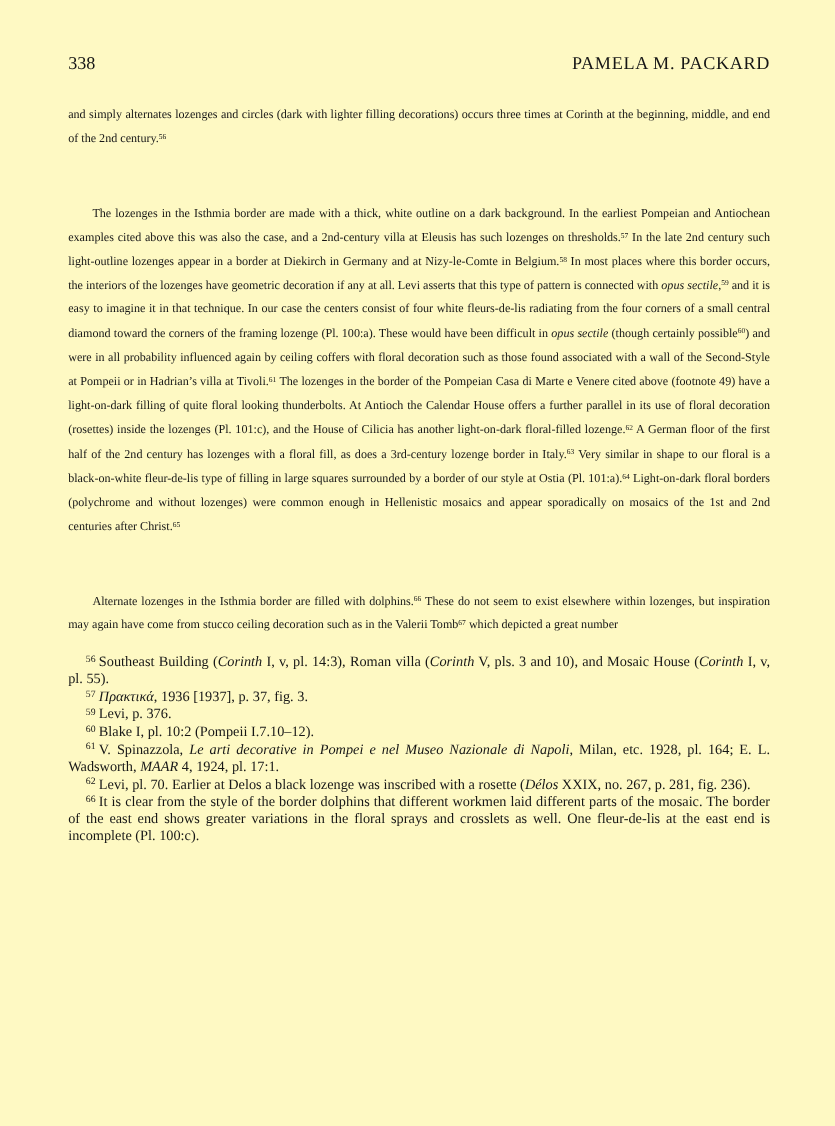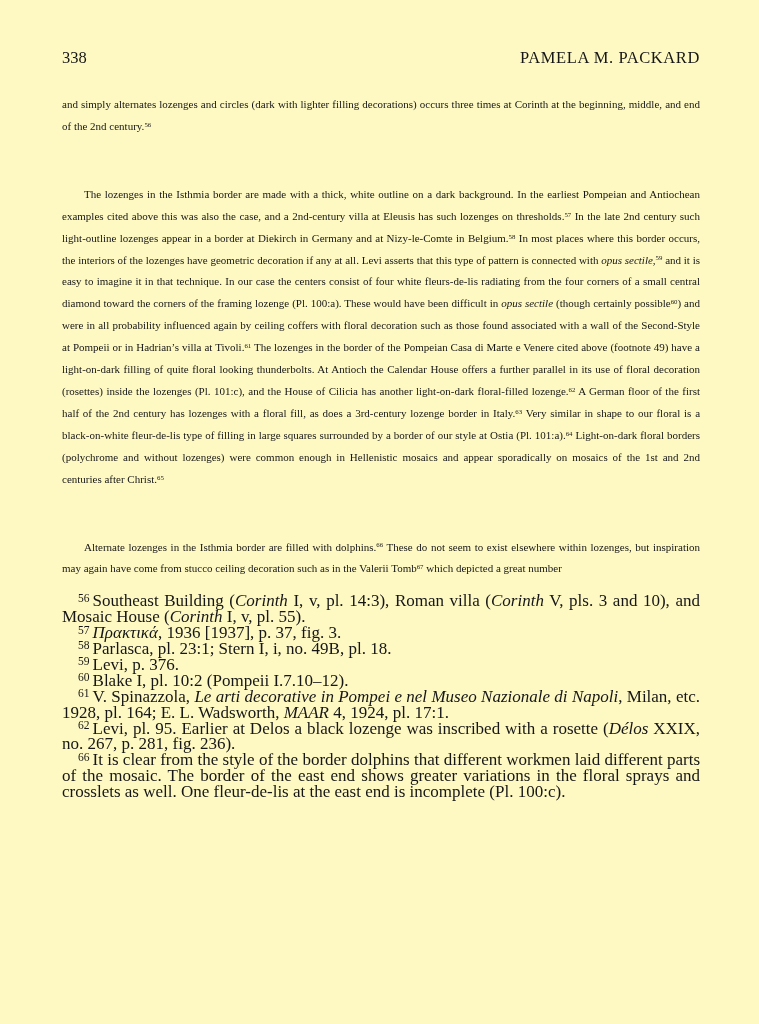--- a/index.html
+++ b/index.html
@@ -50,21 +50,21 @@
   }
   .body-text p.para {
     margin: 0;
   }
   .body-text p.para.indent {
     text-indent: 22px;
     margin-top: 46px;
   }
   .footnotes {
     margin-top: 13px;
-    font-size: 17px;
+    font-size: 13px;
     line-height: 15.9px;
     text-align: justify;
   }
   .footnotes p.footnote {
     margin: 0;
     text-indent: 16px;
   }
   sup.fn-ref {
     font-size: 62%;
     line-height: 0;
@@ -95,21 +95,20 @@
       <span class="running-title">PAMELA M. PACKARD</span>
     </div>
     <div class="body-text" id="body-paragraphs">
         <p class="para"><span>and simply alternates lozenges and circles (dark with lighter filling decorations) occurs three times at Corinth at the beginning, middle, and end of the 2nd century.</span><sup class="fn-ref">56</sup></p>
         <p class="para indent"><span>The lozenges in the Isthmia border are made with a thick, white outline on a dark background. In the earliest Pompeian and Antiochean examples cited above this was also the case, and a 2nd-century villa at Eleusis has such lozenges on thresholds.</span><sup class="fn-ref">57</sup><span> In the late 2nd century such light-outline lozenges appear in a border at Diekirch in Germany and at Nizy-le-Comte in Belgium.</span><sup class="fn-ref">58</sup><span> In most places where this border occurs, the interiors of the lozenges have geometric decoration if any at all. Levi asserts that this type of pattern is connected with </span><i>opus sectile</i><span>,</span><sup class="fn-ref">59</sup><span> and it is easy to imagine it in that technique. In our case the centers consist of four white fleurs-de-lis radiating from the four corners of a small central diamond toward the corners of the framing lozenge (Pl. 100:a). These would have been difficult in </span><i>opus sectile</i><span> (though certainly possible</span><sup class="fn-ref">60</sup><span>) and were in all probability influenced again by ceiling coffers with floral decoration such as those found associated with a wall of the Second-Style at Pompeii or in Hadrian’s villa at Tivoli.</span><sup class="fn-ref">61</sup><span> The lozenges in the border of the Pompeian Casa di Marte e Venere cited above (footnote 49) have a light-on-dark filling of quite floral looking thunderbolts. At Antioch the Calendar House offers a further parallel in its use of floral decoration (rosettes) inside the lozenges (Pl. 101:c), and the House of Cilicia has another light-on-dark floral-filled lozenge.</span><sup class="fn-ref">62</sup><span> A German floor of the first half of the 2nd century has lozenges with a floral fill, as does a 3rd-century lozenge border in Italy.</span><sup class="fn-ref">63</sup><span> Very similar in shape to our floral is a black-on-white fleur-de-lis type of filling in large squares surrounded by a border of our style at Ostia (Pl. 101:a).</span><sup class="fn-ref">64</sup><span> Light-on-dark floral borders (polychrome and without lozenges) were common enough in Hellenistic mosaics and appear sporadically on mosaics of the 1st and 2nd centuries after Christ.</span><sup class="fn-ref">65</sup></p>
         <p class="para indent"><span>Alternate lozenges in the Isthmia border are filled with dolphins.</span><sup class="fn-ref">66</sup><span> These do not seem to exist elsewhere within lozenges, but inspiration may again have come from stucco ceiling decoration such as in the Valerii Tomb</span><sup class="fn-ref">67</sup><span> which depicted a great number</span></p>
       </div>
     <div class="footnotes" id="footnotes-list">
         <p class="footnote"><sup class="fn-num">56</sup><span>Southeast Building (</span><i>Corinth</i><span> I, v, pl. 14:3), Roman villa (</span><i>Corinth</i><span> V, pls. 3 and 10), and Mosaic House (</span><i>Corinth</i><span> I, v, pl. 55).</span></p>
         <p class="footnote"><sup class="fn-num">57</sup><i>Πρακτικά</i><span>, 1936 [1937], p. 37, fig. 3.</span></p>
-        <p class="footnote"><sup class="fn-num">58</sup><span>Parlasca, pl. 23:1; Stern I, i, no. 49B, pl. 18.</span></p>
         <p class="footnote"><sup class="fn-num">59</sup><span>Levi, p. 376.</span></p>
         <p class="footnote"><sup class="fn-num">60</sup><span>Blake I, pl. 10:2 (Pompeii I.7.10–12).</span></p>
         <p class="footnote"><sup class="fn-num">61</sup><span>V. Spinazzola, </span><i>Le arti decorative in Pompei e nel Museo Nazionale di Napoli</i><span>, Milan, etc. 1928, pl. 164; E. L. Wadsworth, </span><i>MAAR</i><span> 4, 1924, pl. 17:1.</span></p>
-        <p class="footnote"><sup class="fn-num">62</sup><span>Levi, pl. 95. Earlier at Delos a black lozenge was inscribed with a rosette (</span><i>Délos</i><span> XXIX, no. 267, p. 281, fig. 236).</span></p>
+        <p class="footnote"><sup class="fn-num">62</sup><span>Levi, pl. 70. Earlier at Delos a black lozenge was inscribed with a rosette (</span><i>Délos</i><span> XXIX, no. 267, p. 281, fig. 236).</span></p>
         <p class="footnote"><sup class="fn-num">66</sup><span>It is clear from the style of the border dolphins that different workmen laid different parts of the mosaic. The border of the east end shows greater variations in the floral sprays and crosslets as well. One fleur-de-lis at the east end is incomplete (Pl. 100:c).</span></p>
       </div>
   </div>
 </div>
 
 </body></html>

